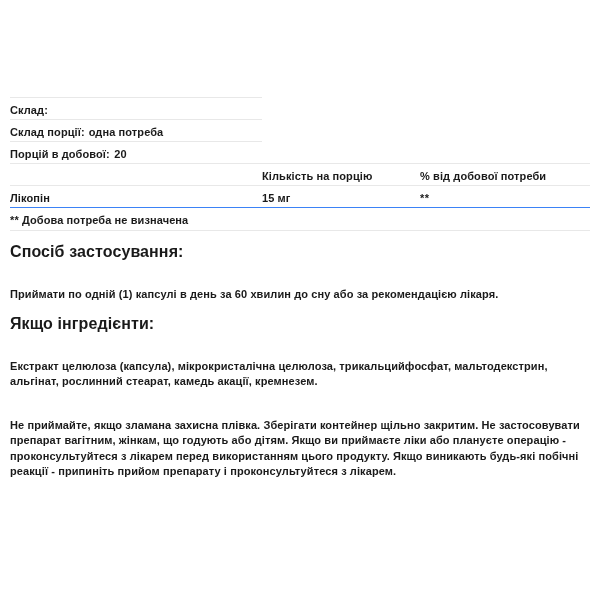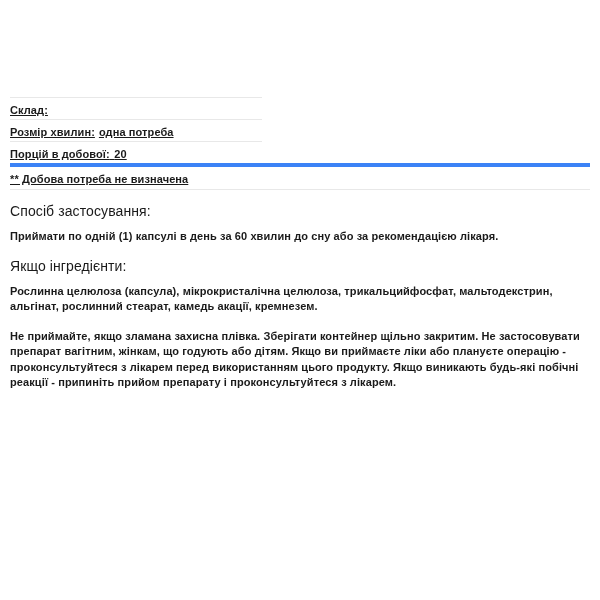--- a/index.html
+++ b/index.html
@@ -20,21 +20,20 @@
     position: relative;
     width: 600px;
     height: 600px;
     box-sizing: border-box;
     padding: 0 10px;
   }
 
   
   .facts {
     margin-top: 97px;
-    text-decoration: underline;
   }
 
   .facts-table {
     width: 100%;
     border-collapse: collapse;
     table-layout: fixed;
   }
 
   .facts-table td {
     padding: 0;
@@ -75,47 +74,47 @@
 
   .header-row .txt { font-weight: bold; }
 
   .dv-mark {
     font-size: 11px;
     font-weight: bold;
     letter-spacing: 0.5px;
   }
 
   .footnote-row > td {
-    border-top: 4px solid #3b82f6;
+    border-top: 1px solid #3b82f6;
     height: 22px;
   }
   .footnote-row .txt { font-weight: bold; }
 
   .facts-bottom {
     border-top: 1px solid #e8e8e8;
     width: 100%;
     height: 0;
   }
 
   
   .section {
     margin-top: 14px;
   }
   .section-title {
-    font-size: 14px;
-    font-weight: normal;
+    font-size: 16px;
+    font-weight: bold;
     line-height: 14px;
     letter-spacing: 0.1px;
   }
   .section-body {
     font-size: 11px;
     font-weight: bold;
     line-height: 15.5px;
     letter-spacing: 0.1px;
-    margin-top: 11px;
+    margin-top: 28px;
     max-width: 580px;
   }
   .section-body.wide {
     max-width: 583px;
   }
 </style>
 </head>
 <body>
 
 <div class="page">
@@ -132,38 +131,60 @@
         <tr class="short-rule">
           <td class="cell-name">
             <span class="txt">Склад:</span>
           </td>
           <td></td>
           <td></td>
         </tr>
 
         <tr class="short-rule">
           <td class="cell-name">
-            <span class="txt">Розмір хвилин:</span><span class="lbl-gap"></span><span class="txt txt-normal">одна потреба</span>
+            <span class="txt">Склад порції:</span><span class="lbl-gap"></span><span class="txt txt-normal">одна потреба</span>
           </td>
           <td></td>
           <td></td>
         </tr>
 
         <tr class="short-rule">
           <td class="cell-name">
             <span class="txt">Порцій в добової:</span>
             <span class="txt txt-normal">20</span>
           </td>
           <td></td>
           <td></td>
         </tr>
 
-
-
-
+        <tr class="full-rule header-row">
+          <td class="cell-name">
+            <span class="txt"></span>
+          </td>
+          <td>
+            <span class="txt">Кількість на порцію</span>
+          </td>
+          <td>
+            <span class="txt">% від добової потреби</span>
+          </td>
+        </tr>
+
+
+
+        <tr class="full-rule">
+          <td class="cell-name">
+            <span class="txt">Лікопін</span>
+          </td>
+          <td>
+            <span class="txt">15 мг</span>
+          </td>
+          <td>
+            <span class="dv-mark">**</span>
+          </td>
+        </tr>
 
 
 
         <tr class="footnote-row">
           <td class="cell-name">
             <span class="txt">** Добова потреба не визначена</span>
           </td>
           <td></td>
           <td></td>
         </tr>
@@ -173,20 +194,20 @@
     <div class="facts-bottom"></div>
   </div>
 
   <div class="section">
     <div class="section-title">Спосіб застосування:</div>
     <div class="section-body">Приймати по одній (1) капсулі в день за 60 хвилин до сну або за рекомендацією лікаря.</div>
   </div>
 
   <div class="section">
     <div class="section-title">Якщо інгредієнти:</div>
-    <div class="section-body wide">Рослинна целюлоза (капсула), мікрокристалічна целюлоза, трикальцийфосфат, мальтодекстрин, альгінат, рослинний стеарат, камедь акації, кремнезем.</div>
+    <div class="section-body wide">Екстракт целюлоза (капсула), мікрокристалічна целюлоза, трикальцийфосфат, мальтодекстрин, альгінат, рослинний стеарат, камедь акації, кремнезем.</div>
   </div>
 
   <div class="section">
     <div class="section-body wide">Не приймайте, якщо зламана захисна плівка. Зберігати контейнер щільно закритим. Не застосовувати препарат вагітним, жінкам, що годують або дітям. Якщо ви приймаєте ліки або плануєте операцію - проконсультуйтеся з лікарем перед використанням цього продукту. Якщо виникають будь-які побічні реакції - припиніть прийом препарату і проконсультуйтеся з лікарем.</div>
   </div>
 
 </div>
 
 </body></html>

